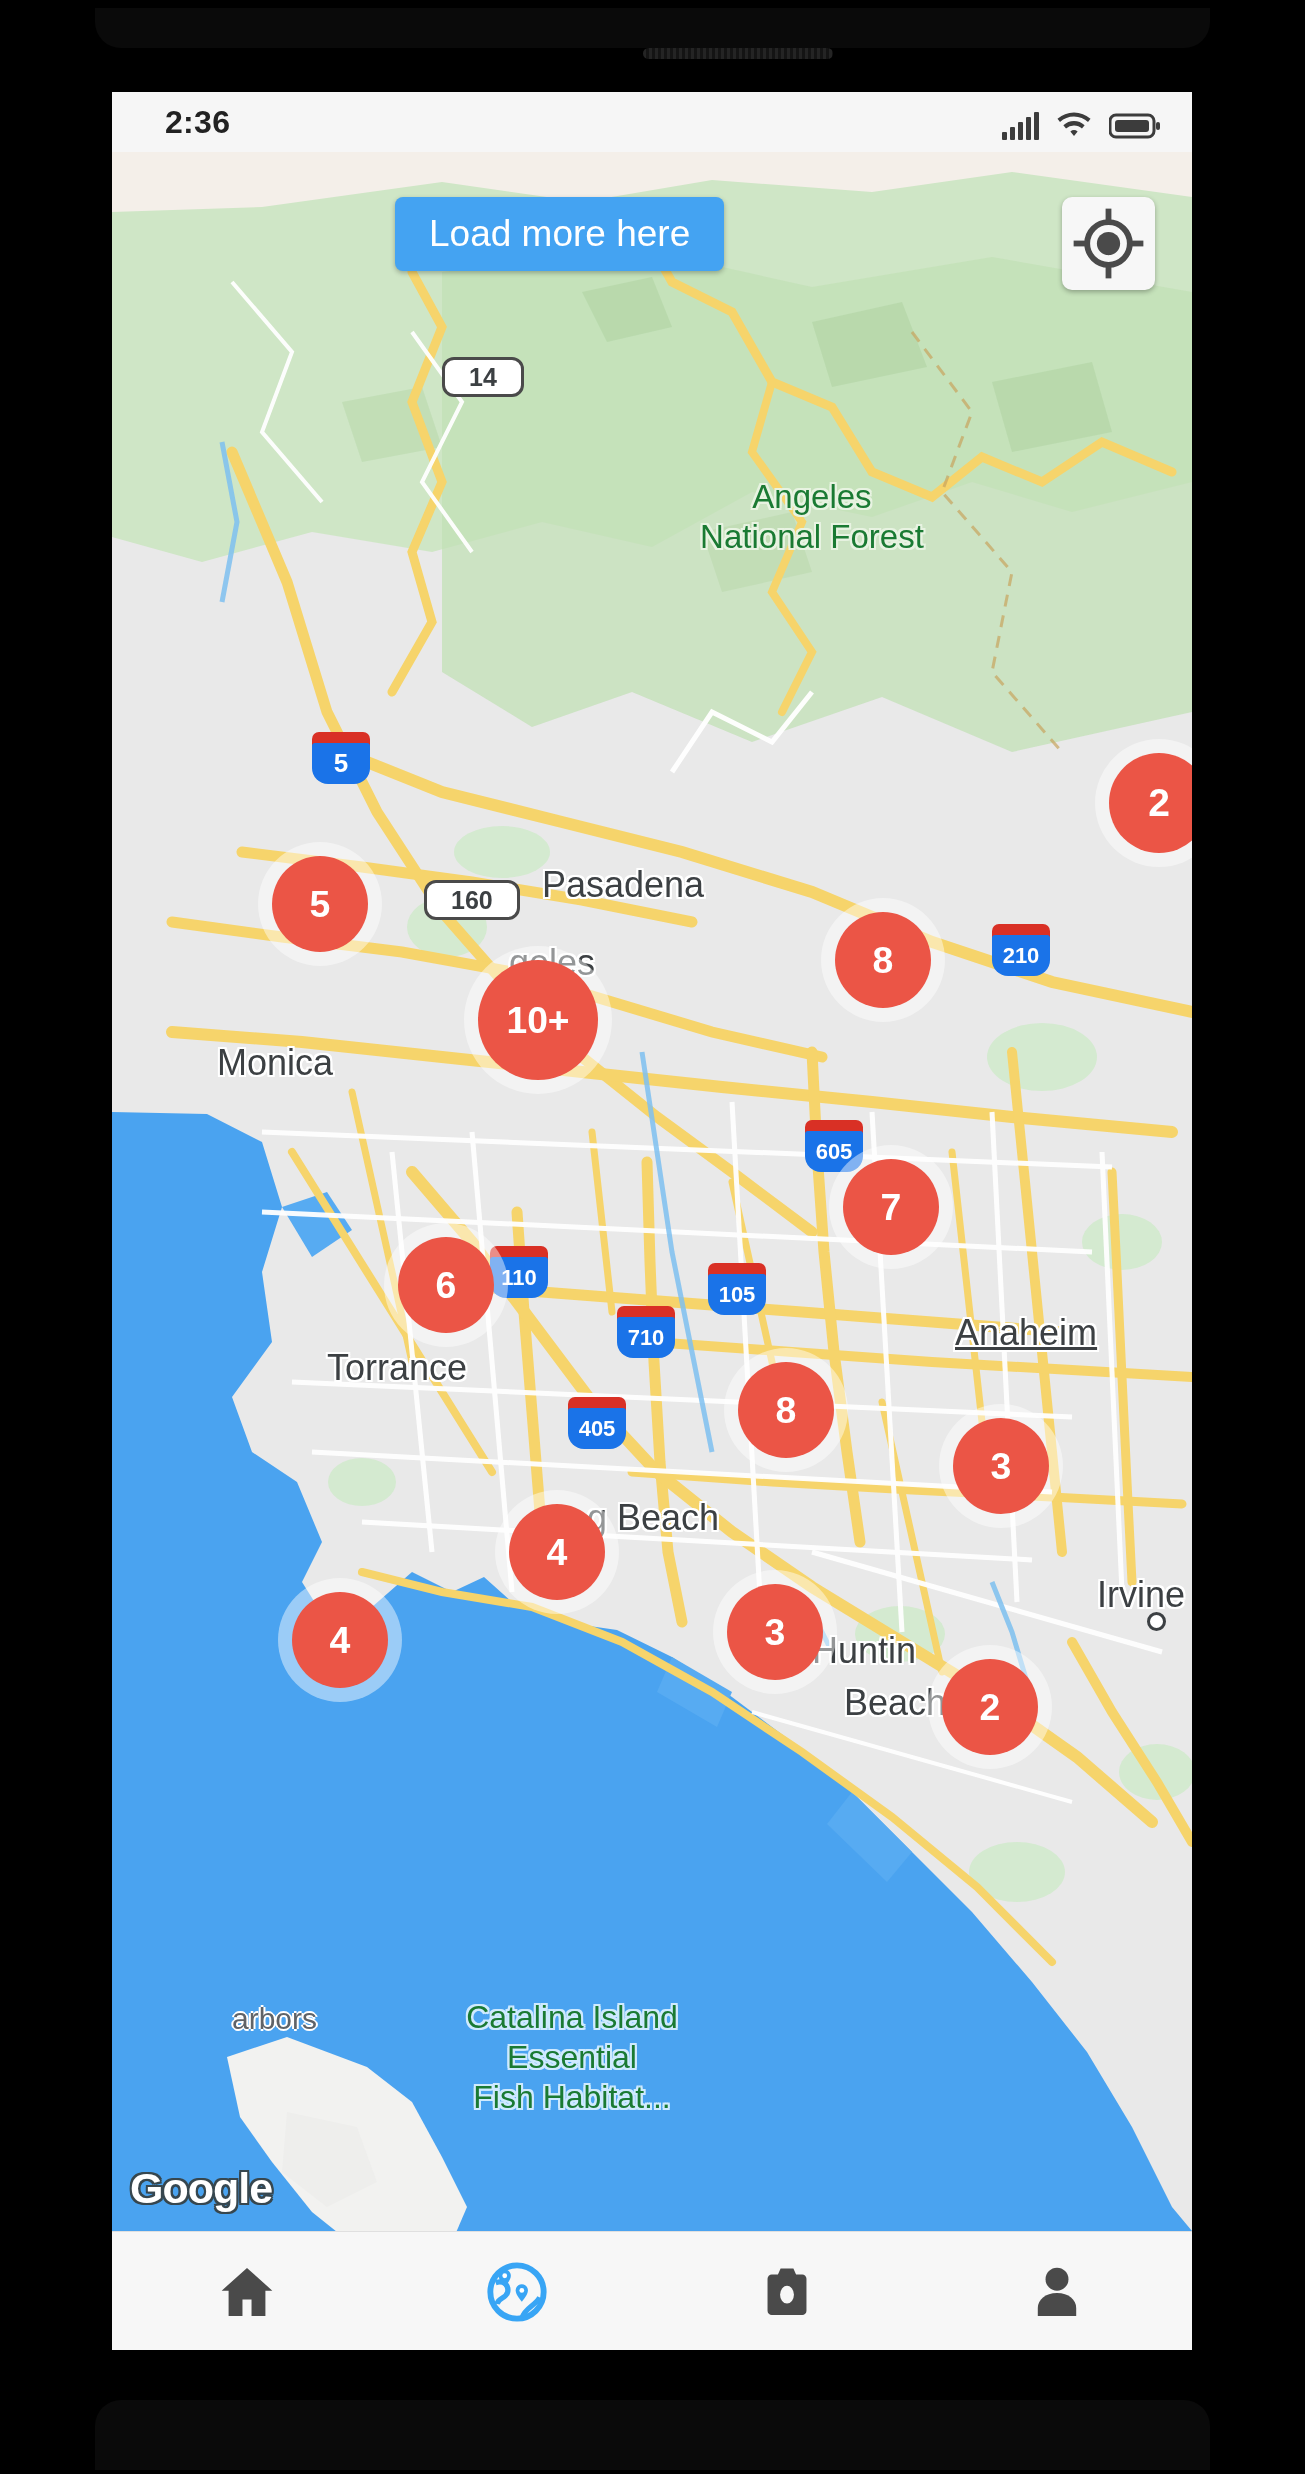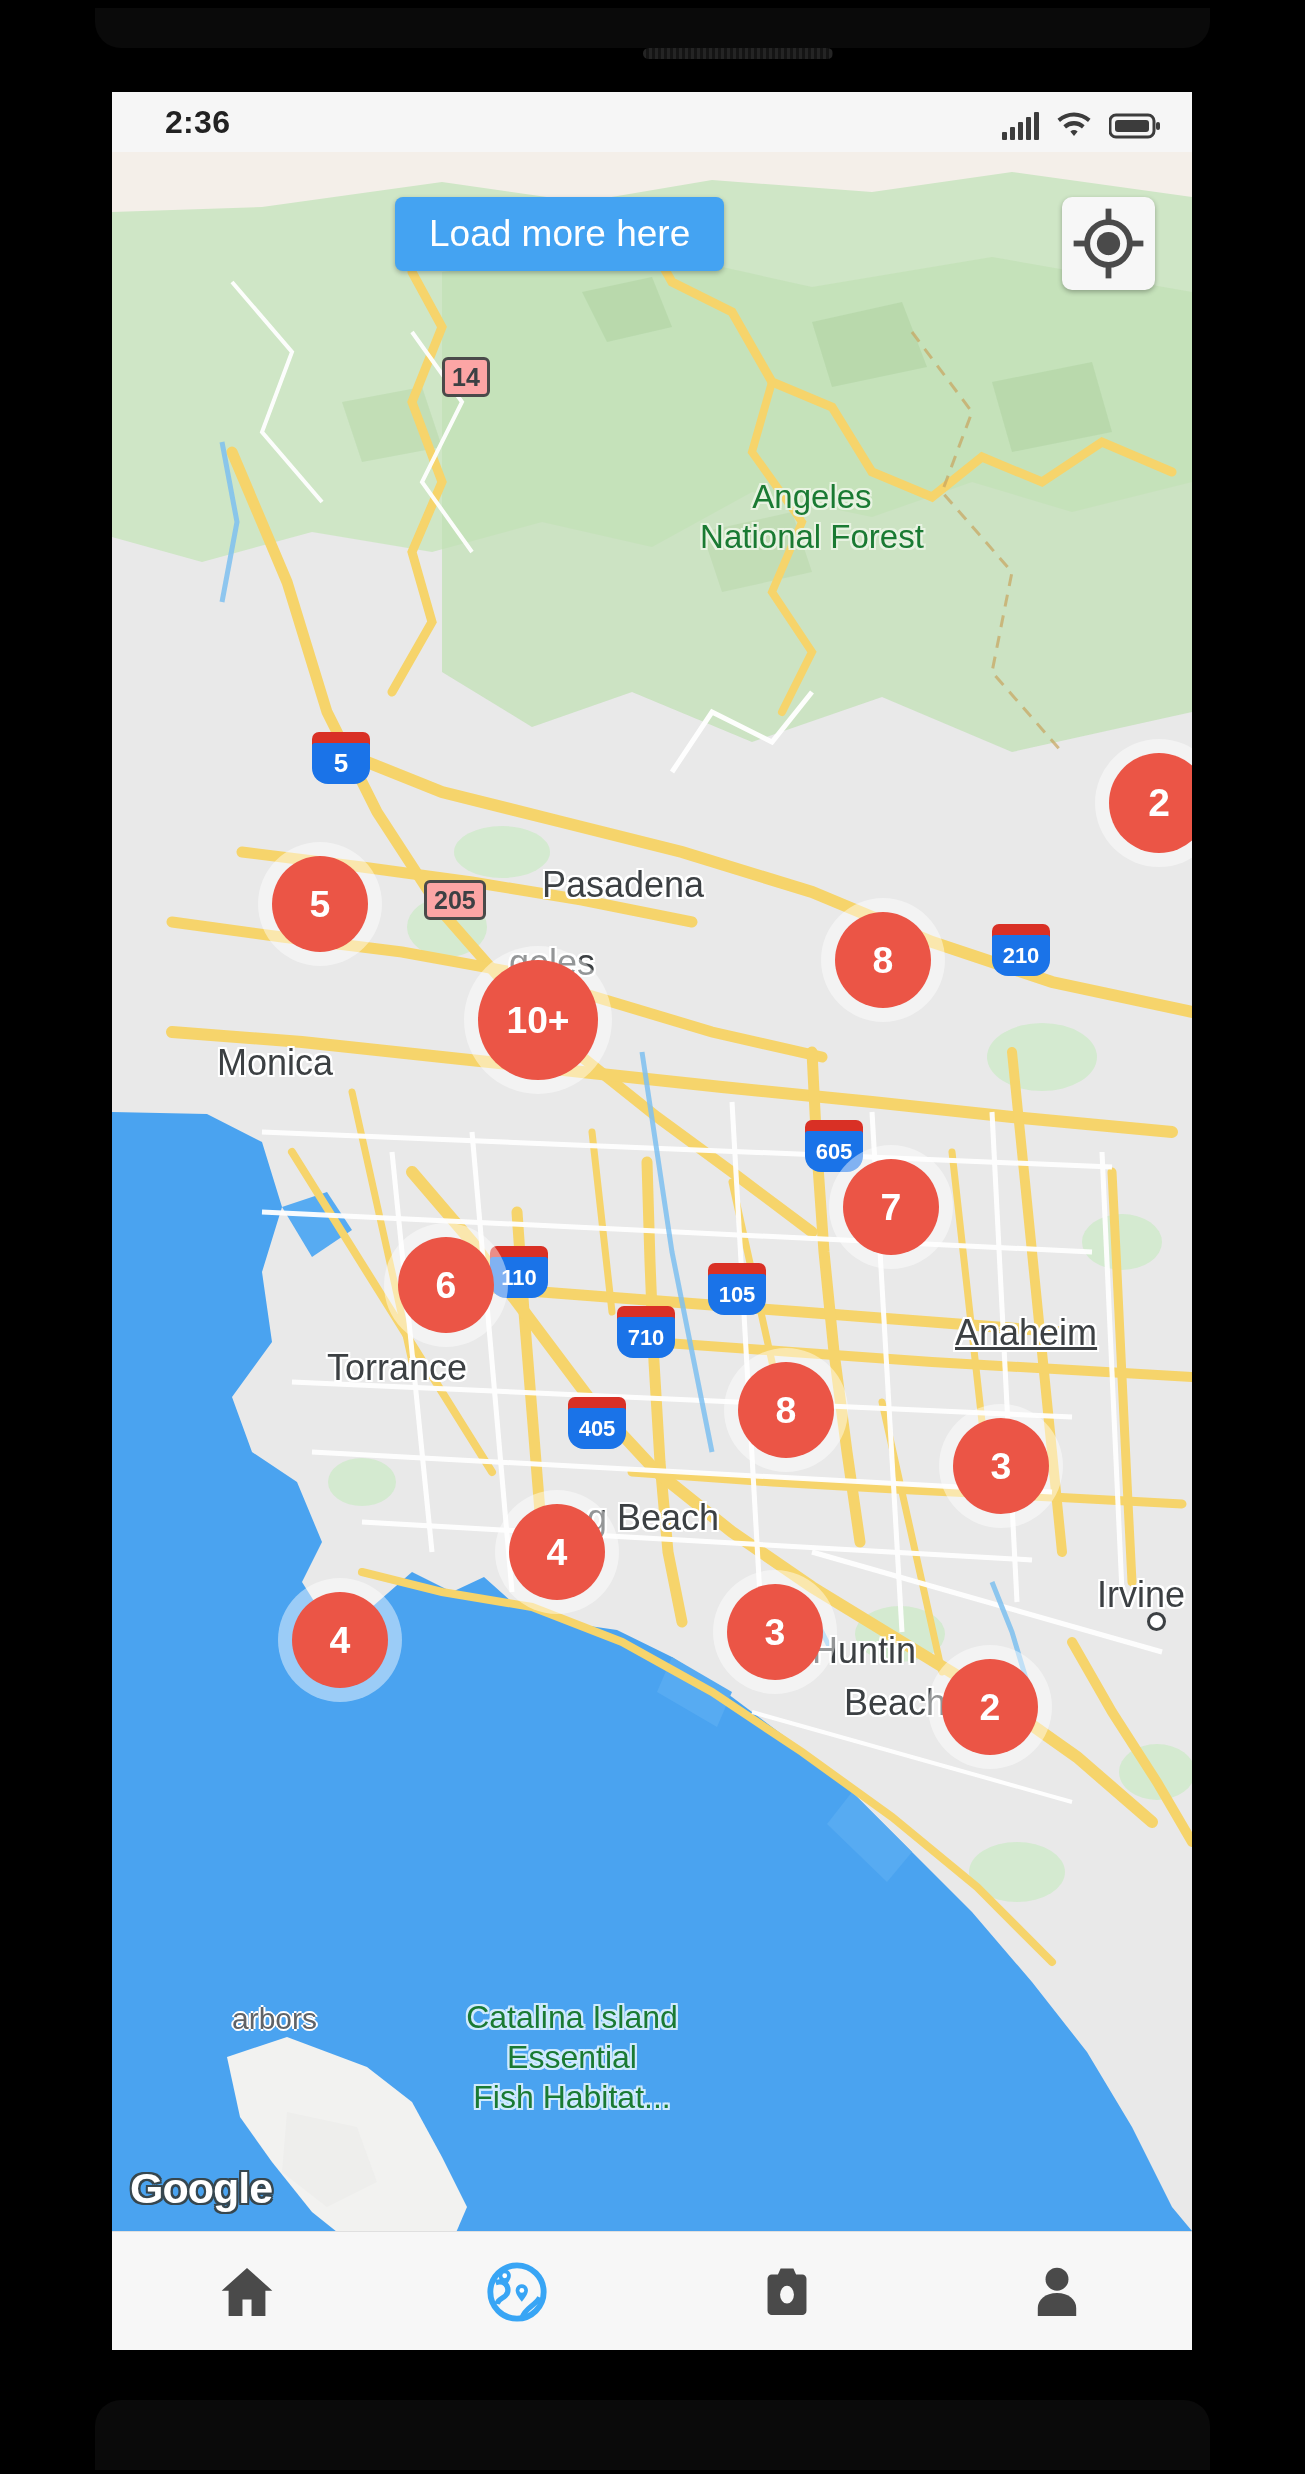--- a/index.html
+++ b/index.html
@@ -39,22 +39,22 @@
           text-shadow:-2px 0 #e8f3e2,2px 0 #e8f3e2,0 -2px #e8f3e2,0 2px #e8f3e2,-2px -2px #e8f3e2,2px -2px #e8f3e2,-2px 2px #e8f3e2,2px 2px #e8f3e2;}
   .marine{color:#1a7a33;font-size:32px;text-align:center;line-height:40px;
           text-shadow:-2px 0 #cfeaff,2px 0 #cfeaff,0 -2px #cfeaff,0 2px #cfeaff,-2px -2px #cfeaff,2px -2px #cfeaff,-2px 2px #cfeaff,2px 2px #cfeaff;}
   .waterlbl{color:#5f6368;font-size:30px;
           text-shadow:-2px 0 #fff,2px 0 #fff,0 -2px #fff,0 2px #fff;}
 
   
   .citydot{position:absolute;width:13px;height:13px;border-radius:50%;background:#fff;border:3px solid #3c4043;}
 
   
-  .shield-st{position:absolute;background:#fca5a5;border:3px solid #4a4a4a;border-radius:6px;
-             color:#3c4043;font-size:25px;font-weight:bold;padding:2px 7px;line-height:30px;}
+  .shield-st{position:absolute;background:#ffffff;border:3px solid #4a4a4a;border-radius:12px;
+             color:#3c4043;font-size:25px;font-weight:bold;padding:2px 24px;line-height:30px;}
   .shield-i{position:absolute;width:58px;height:52px;}
   .shield-i .top{position:absolute;left:0;top:0;width:58px;height:14px;background:#d93025;
                  border-radius:7px 7px 0 0;}
   .shield-i .body{position:absolute;left:0;top:11px;width:58px;height:41px;background:#1a73e8;
                   border-radius:3px 3px 16px 16px;color:#fff;font-size:26px;font-weight:bold;
                   text-align:center;line-height:41px;}
 
   
   .cluster{position:absolute;border-radius:50%;background:#eb5546;color:#fff;
            display:flex;align-items:center;justify-content:center;font-weight:bold;
@@ -261,21 +261,21 @@
         <div id="lbl-cat-1">Catalina Island</div>
         <div id="lbl-cat-2">Essential</div>
         <div id="lbl-cat-3">Fish Habitat...</div>
       </div>
 
       <div class="citydot" style="left:396px;top:845px;"></div>
       <div class="citydot" style="left:444px;top:1372px;"></div>
       <div class="citydot" style="left:1035px;top:1460px;"></div>
 
       <div class="shield-st" style="left:330px;top:205px;">14</div>
-      <div class="shield-st" style="left:312px;top:728px;">205</div>
+      <div class="shield-st" style="left:312px;top:728px;">160</div>
 
       <div class="shield-i" style="left:200px;top:580px;">
         <div class="top"></div>
           <div class="body">5</div>
         </div>
       <div class="shield-i" style="left:880px;top:772px;">
         <div class="top"></div>
           <div class="body" style="font-size:22px;">210</div>
         </div>
       <div class="shield-i" style="left:693px;top:968px;">

